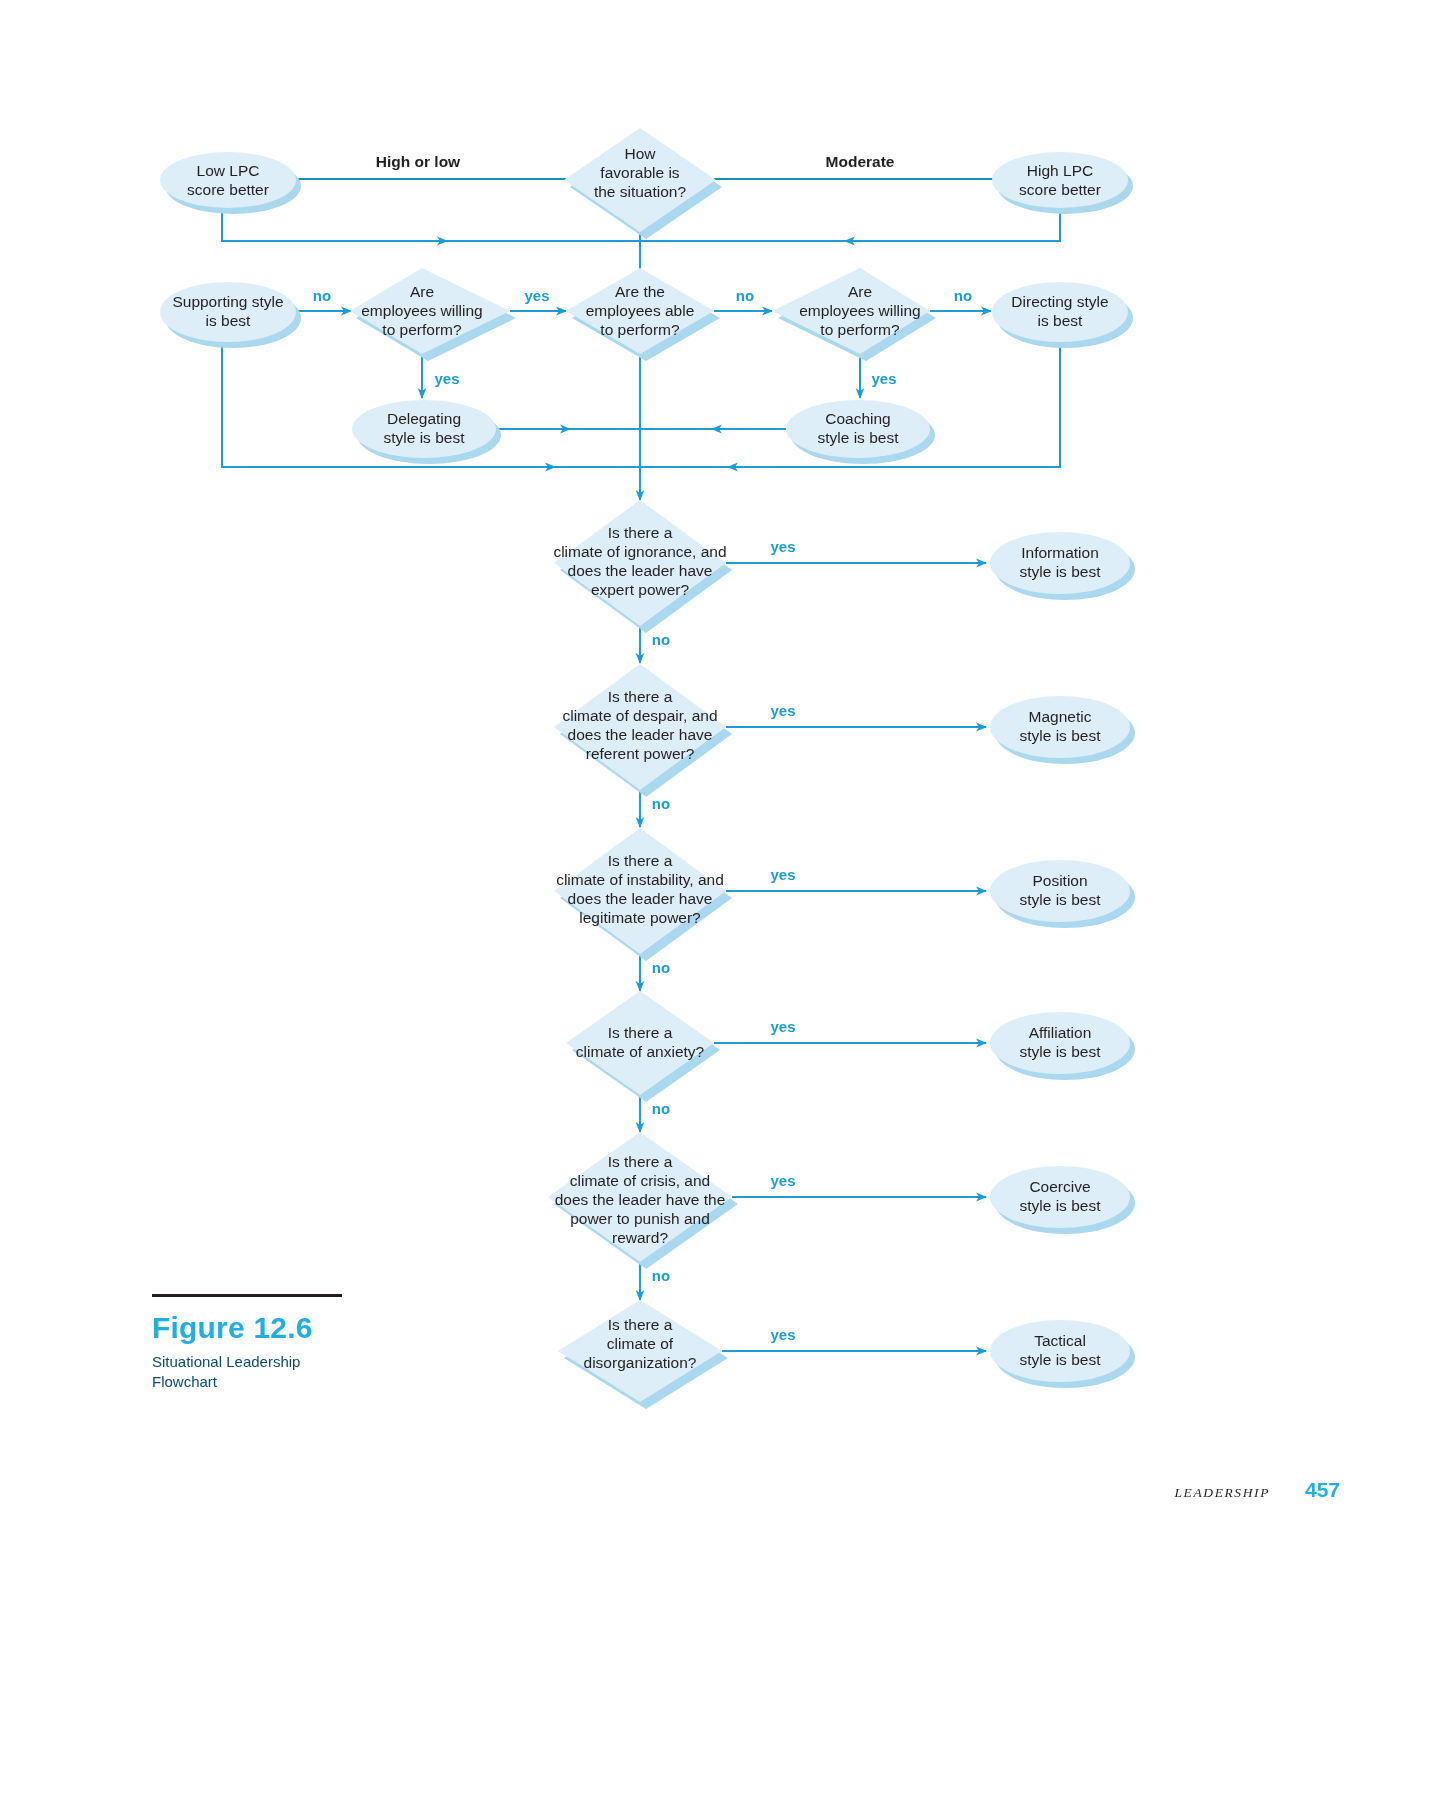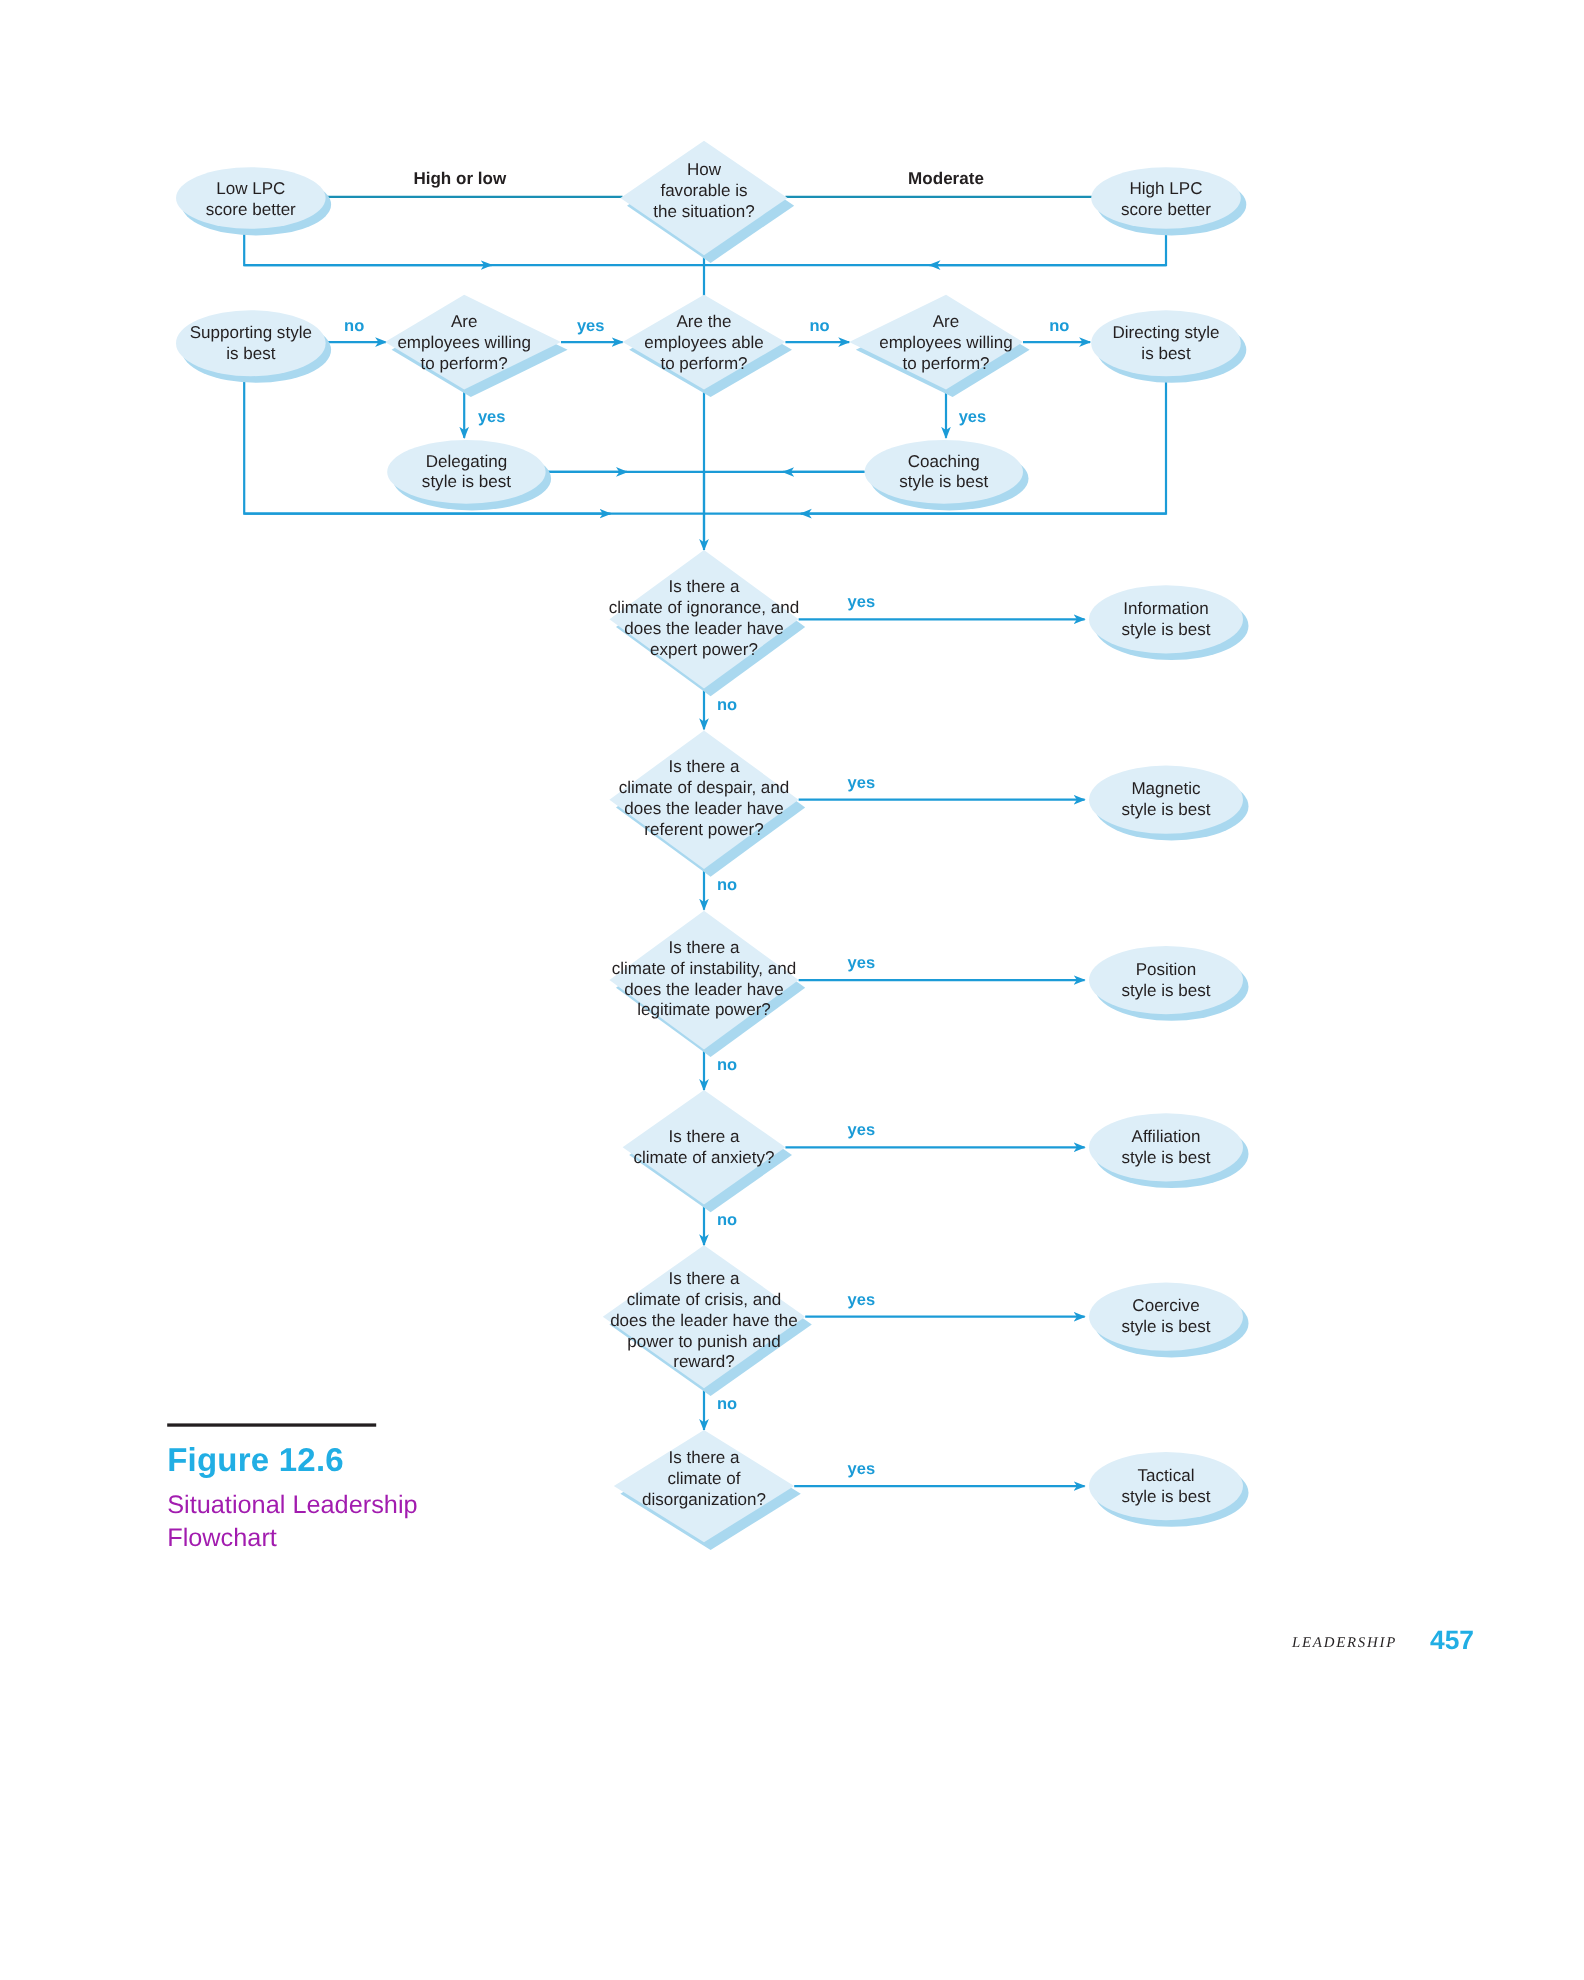--- a/index.html
+++ b/index.html
@@ -43,38 +43,38 @@
   #caption .rule{
     width:190px;height:3px;background:#231f20;margin-bottom:14px;
   }
   #caption .fig-num{
     font-family:"Liberation Sans", sans-serif;
     font-size:30px;font-weight:bold;color:#21aee4;
     letter-spacing:0.2px;margin-bottom:7px;
   }
   #caption .fig-title{
     font-family:"Liberation Sans", sans-serif;
-    font-size:23px;color:#a21caf;line-height:1.32;
+    font-size:15px;color:#0c4a6e;line-height:1.32;
   }
 
   
   #page-footer{
     position:absolute;left:0;right:0;top:1480px;
   }
   #running-head{
     position:absolute;right:170px;top:5px;
     font-family:"Liberation Serif", serif;
     font-size:13.5px;letter-spacing:1.6px;color:#231f20;
     text-transform:uppercase;
     font-style:italic;
   }
   #page-number{
     position:absolute;right:100px;top:-2px;
     font-family:"Liberation Sans", sans-serif;
-    font-size:24px;font-weight:bold;color:#21aee4;
+    font-size:21px;font-weight:bold;color:#21aee4;
   }
   #copyright{
     position:absolute;left:0;right:0;top:62px;
     text-align:center;
     font-family:"Liberation Serif", serif;
     font-size:11.4px;line-height:1.42;color:#231f20;
   }
   #copyright div{white-space:nowrap;}
 </style>
 </head>

